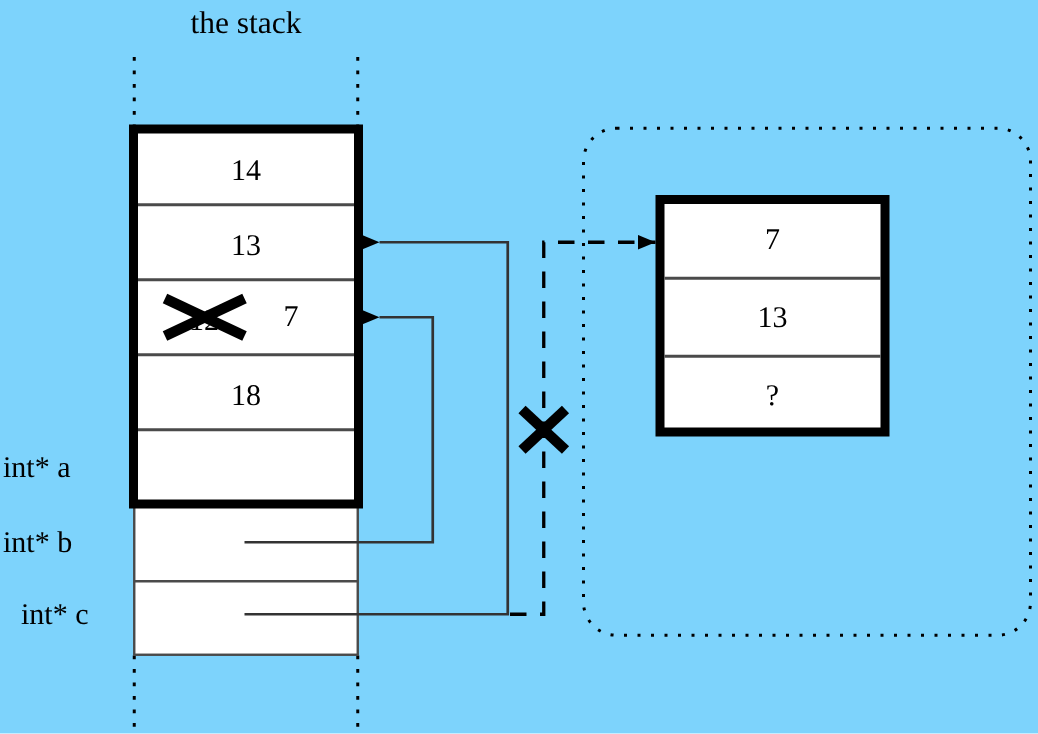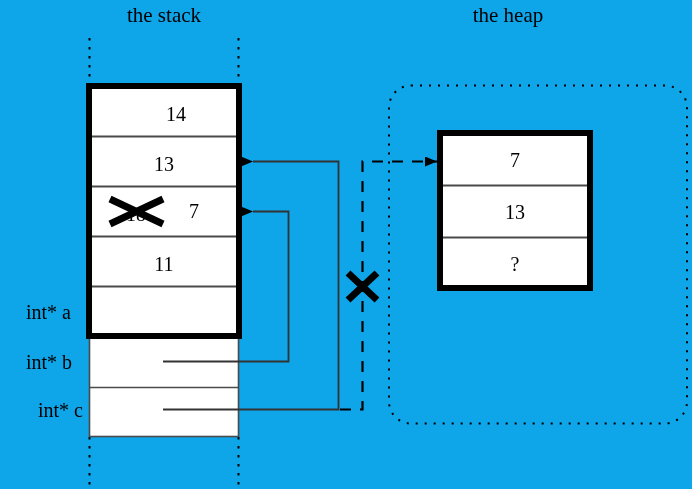--- a/index.html
+++ b/index.html
@@ -10,21 +10,21 @@
   }
   body {
     font-family: "Liberation Serif", "DejaVu Serif", serif;
     color: #000000;
   }
   #diagram-root {
     position: relative;
     width: 692px;
     height: 489px;
     overflow: hidden;
-    background: #0ea5e9;
+    background: #7dd3fc;
   }
   #diagram-svg {
     position: absolute;
     left: 0;
     top: 0;
     width: 692px;
     height: 489px;
   }
   .lbl {
     position: absolute;
@@ -37,21 +37,20 @@
     font-size: 21px;
     text-align: center;
   }
   .cell-lbl {
     font-size: 20px;
     text-align: center;
   }
   .var-lbl {
     font-size: 20px;
     text-align: left;
-    margin-left: 24px;
   }
 </style>
 </head>
 <body>
 
 <div id="diagram-root">
 
   <svg id="diagram-svg" viewBox="0 0 692 489" xmlns="http://www.w3.org/2000/svg">
     <defs>
       <marker id="arrowLeft" markerWidth="12" markerHeight="10" refX="0" refY="5" orient="auto" markerUnits="userSpaceOnUse">
@@ -113,31 +112,30 @@
 
     <g>
       <rect x="440" y="133" width="150" height="155" fill="#ffffff" stroke="#000000" stroke-width="6"></rect>
       <line x1="443" y1="185.5" x2="587" y2="185.5" stroke="#4a4a4a" stroke-width="2"></line>
       <line x1="443" y1="237.5" x2="587" y2="237.5" stroke="#4a4a4a" stroke-width="2"></line>
     </g>
   </svg>
 
   <div class="lbl title-lbl" style="left:99px; top:5px; width:130px;">the stack</div>
 
-  <div class="lbl title-lbl" style="left:443px; top:5px; width:130px;">the heap</div>
 
-  <div class="lbl cell-lbl" style="left:101px; top:104px; width:150px;">14</div>
+  <div class="lbl cell-lbl" style="left:89px; top:104px; width:150px;">14</div>
 
   <div class="lbl cell-lbl" style="left:89px; top:154px; width:150px;">13</div>
 
-  <div class="lbl cell-lbl" style="left:105px; top:204px; width:62px;">18</div>
+  <div class="lbl cell-lbl" style="left:105px; top:204px; width:62px;">12</div>
 
   <div class="lbl cell-lbl" style="left:168px; top:201px; width:52px;">7</div>
 
-  <div class="lbl cell-lbl" style="left:89px; top:254px; width:150px;">11</div>
+  <div class="lbl cell-lbl" style="left:89px; top:254px; width:150px;">18</div>
 
 
   <div class="lbl var-lbl" style="left:2px; top:302px;">int* a</div>
 
   <div class="lbl var-lbl" style="left:2px; top:352px;text-align:right;">int* b</div>
 
   <div class="lbl var-lbl" style="left:14px; top:400px;">int* c</div>
 
   <div class="lbl cell-lbl" style="left:440px; top:150px; width:150px;">7</div>
 

